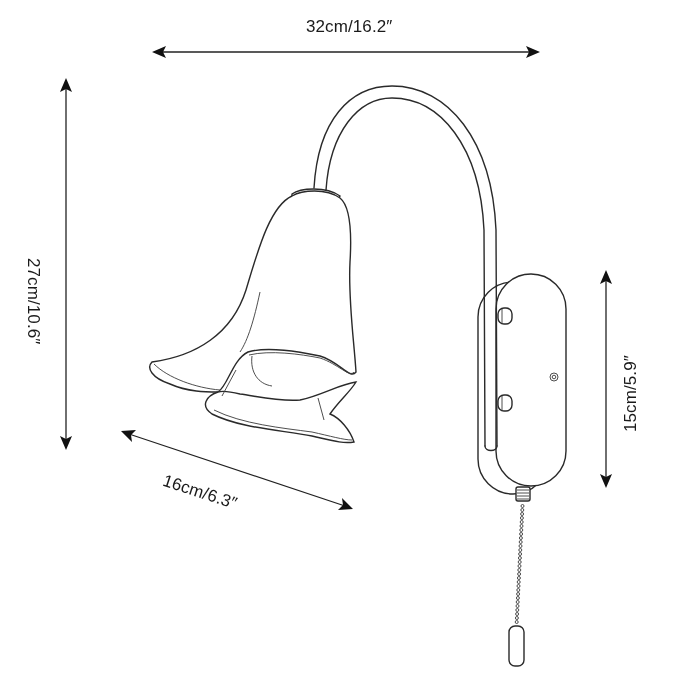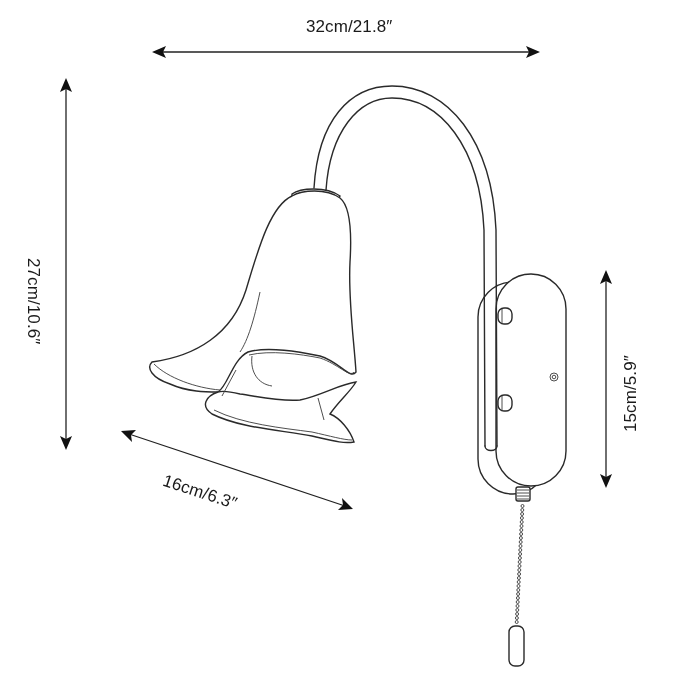--- a/index.html
+++ b/index.html
@@ -152,16 +152,16 @@
       <circle class="thin" cx="517.3" cy="610" r="1.5"></circle>
       <circle class="thin" cx="517.1" cy="614" r="1.5"></circle>
       <circle class="thin" cx="516.9" cy="618" r="1.5"></circle>
       <circle class="thin" cx="516.7" cy="622" r="1.5"></circle>
     </g>
 
     <rect class="fillw" x="509" y="626" width="15" height="40" rx="6"></rect>
   </g>
 </svg>
 
-<div id="lbl-width" class="dim-label">32cm/21.8″</div>
+<div id="lbl-width" class="dim-label">32cm/16.2″</div>
 <div id="lbl-height" class="dim-label">27cm/10.6″</div>
 <div id="lbl-backplate" class="dim-label">15cm/5.9″</div>
 <div id="lbl-depth" class="dim-label">16cm/6.3″</div>
 
 </body></html>

